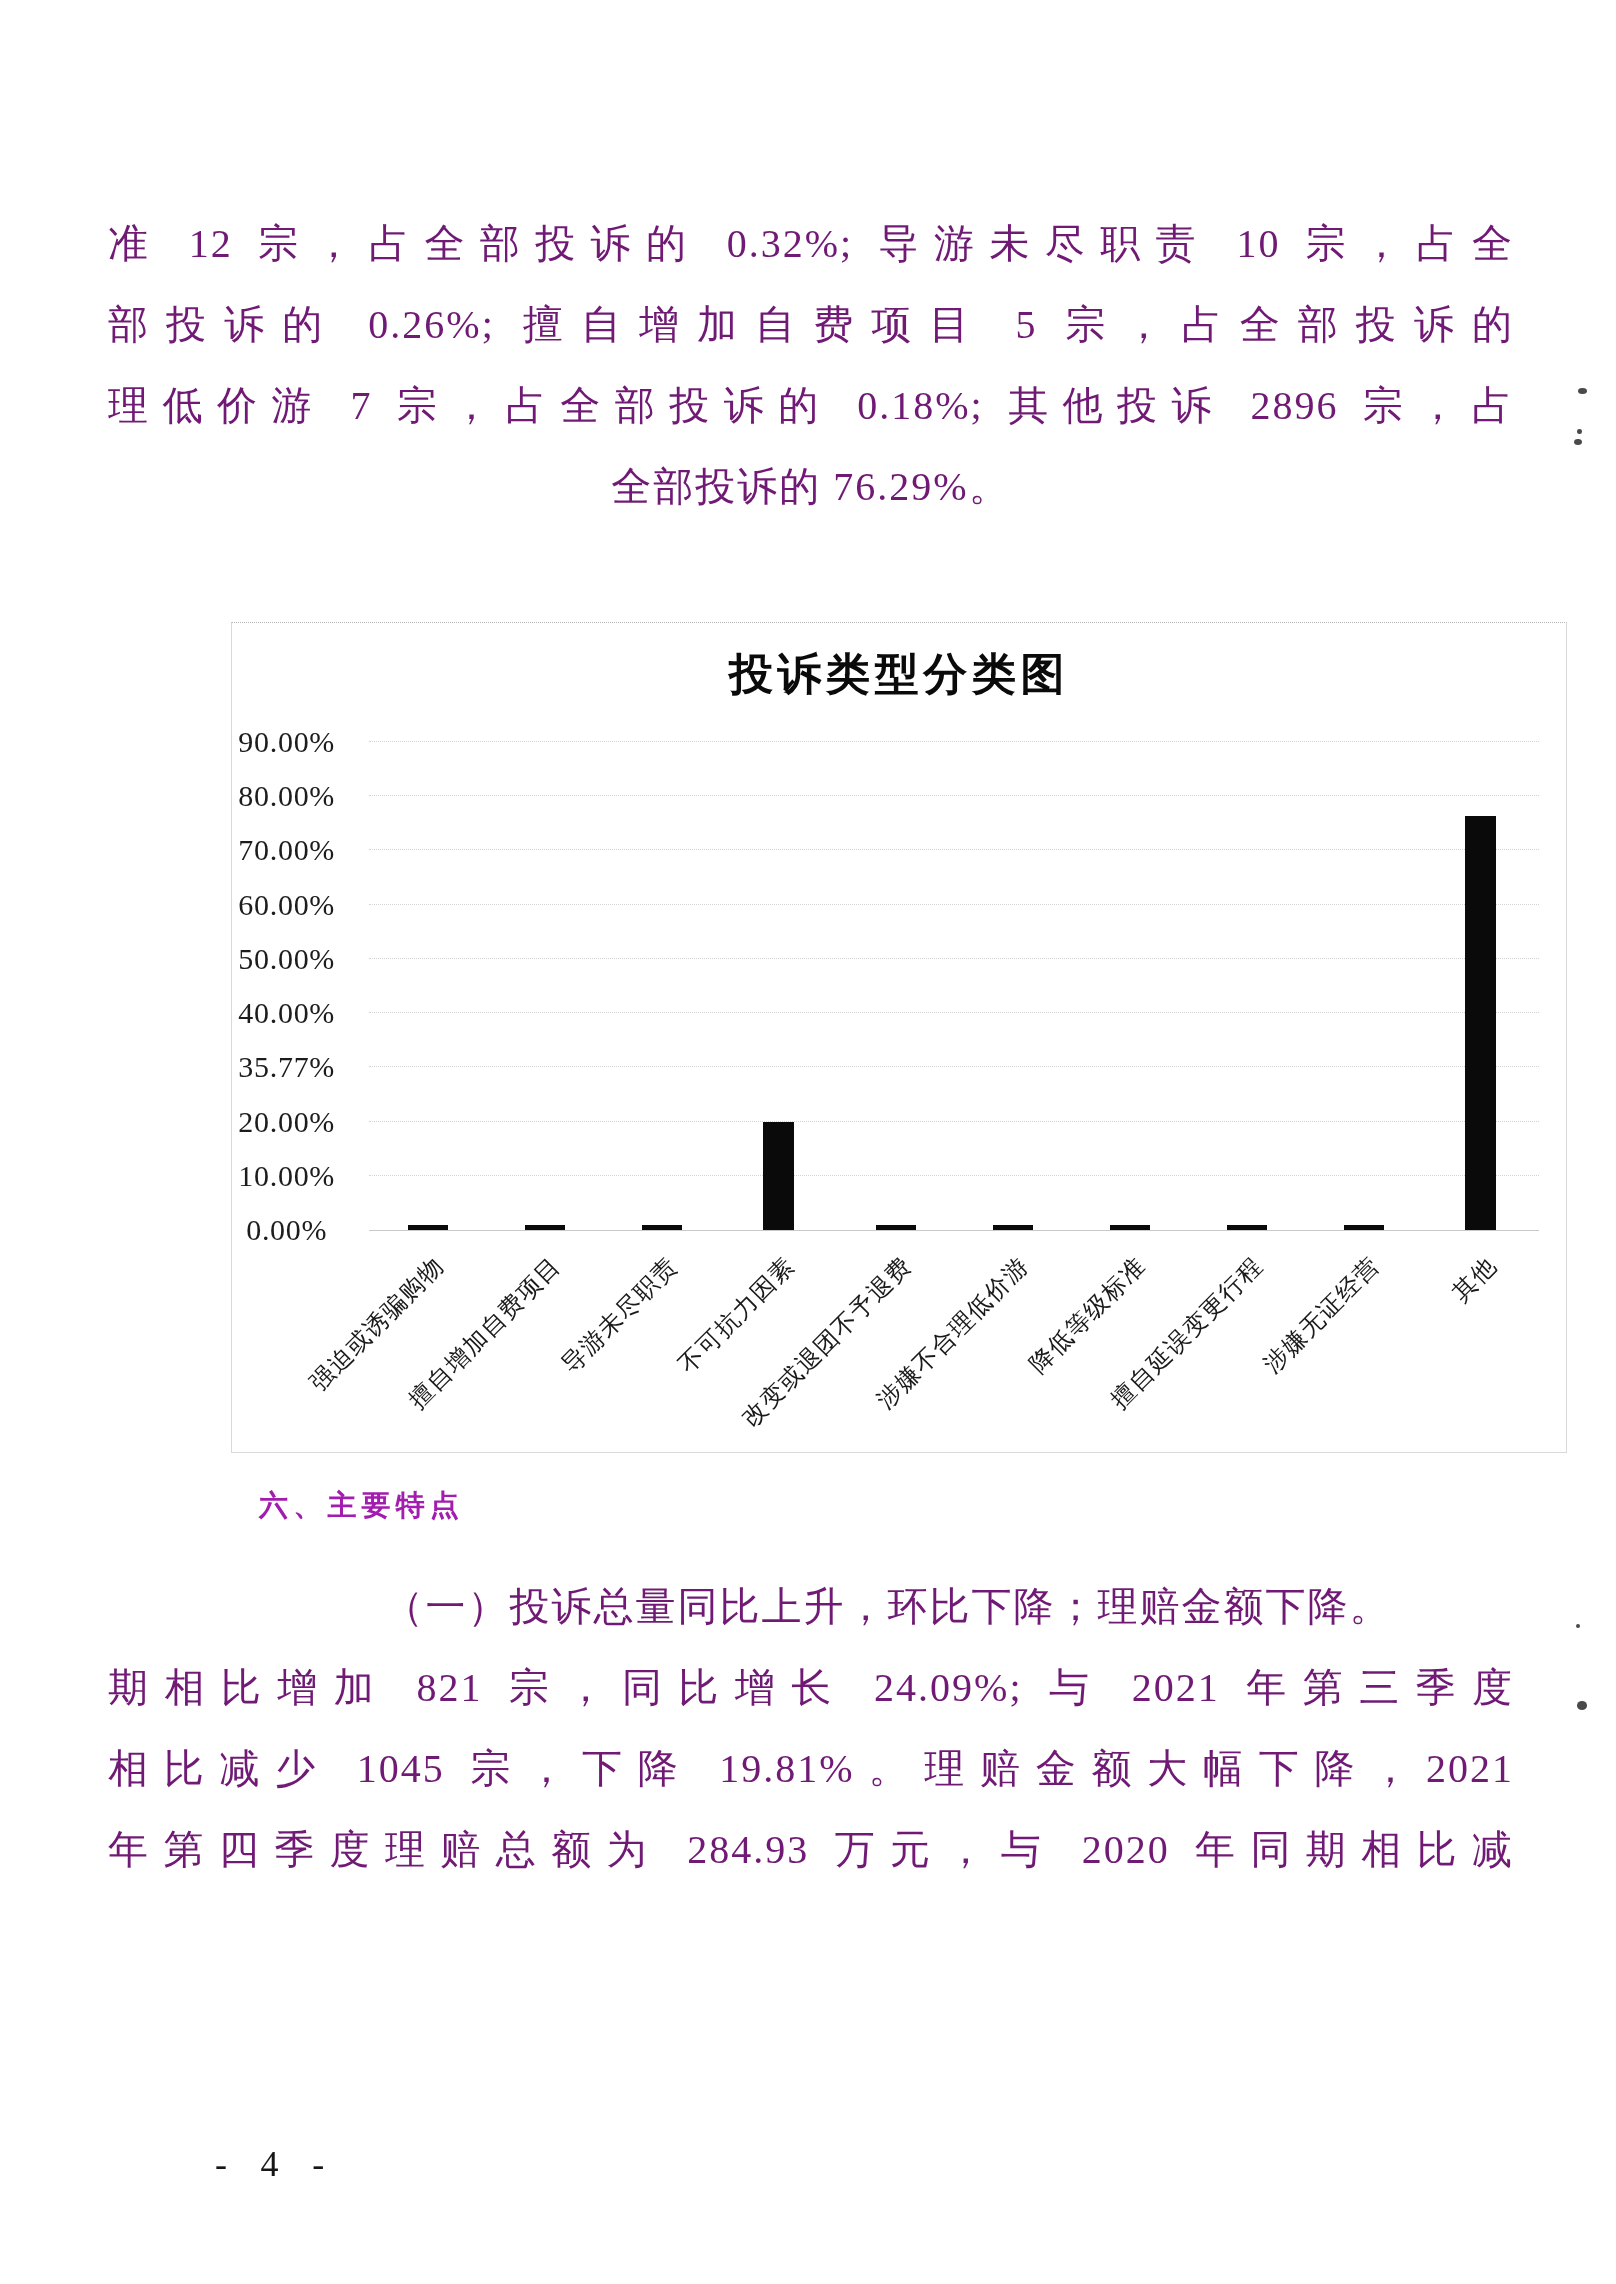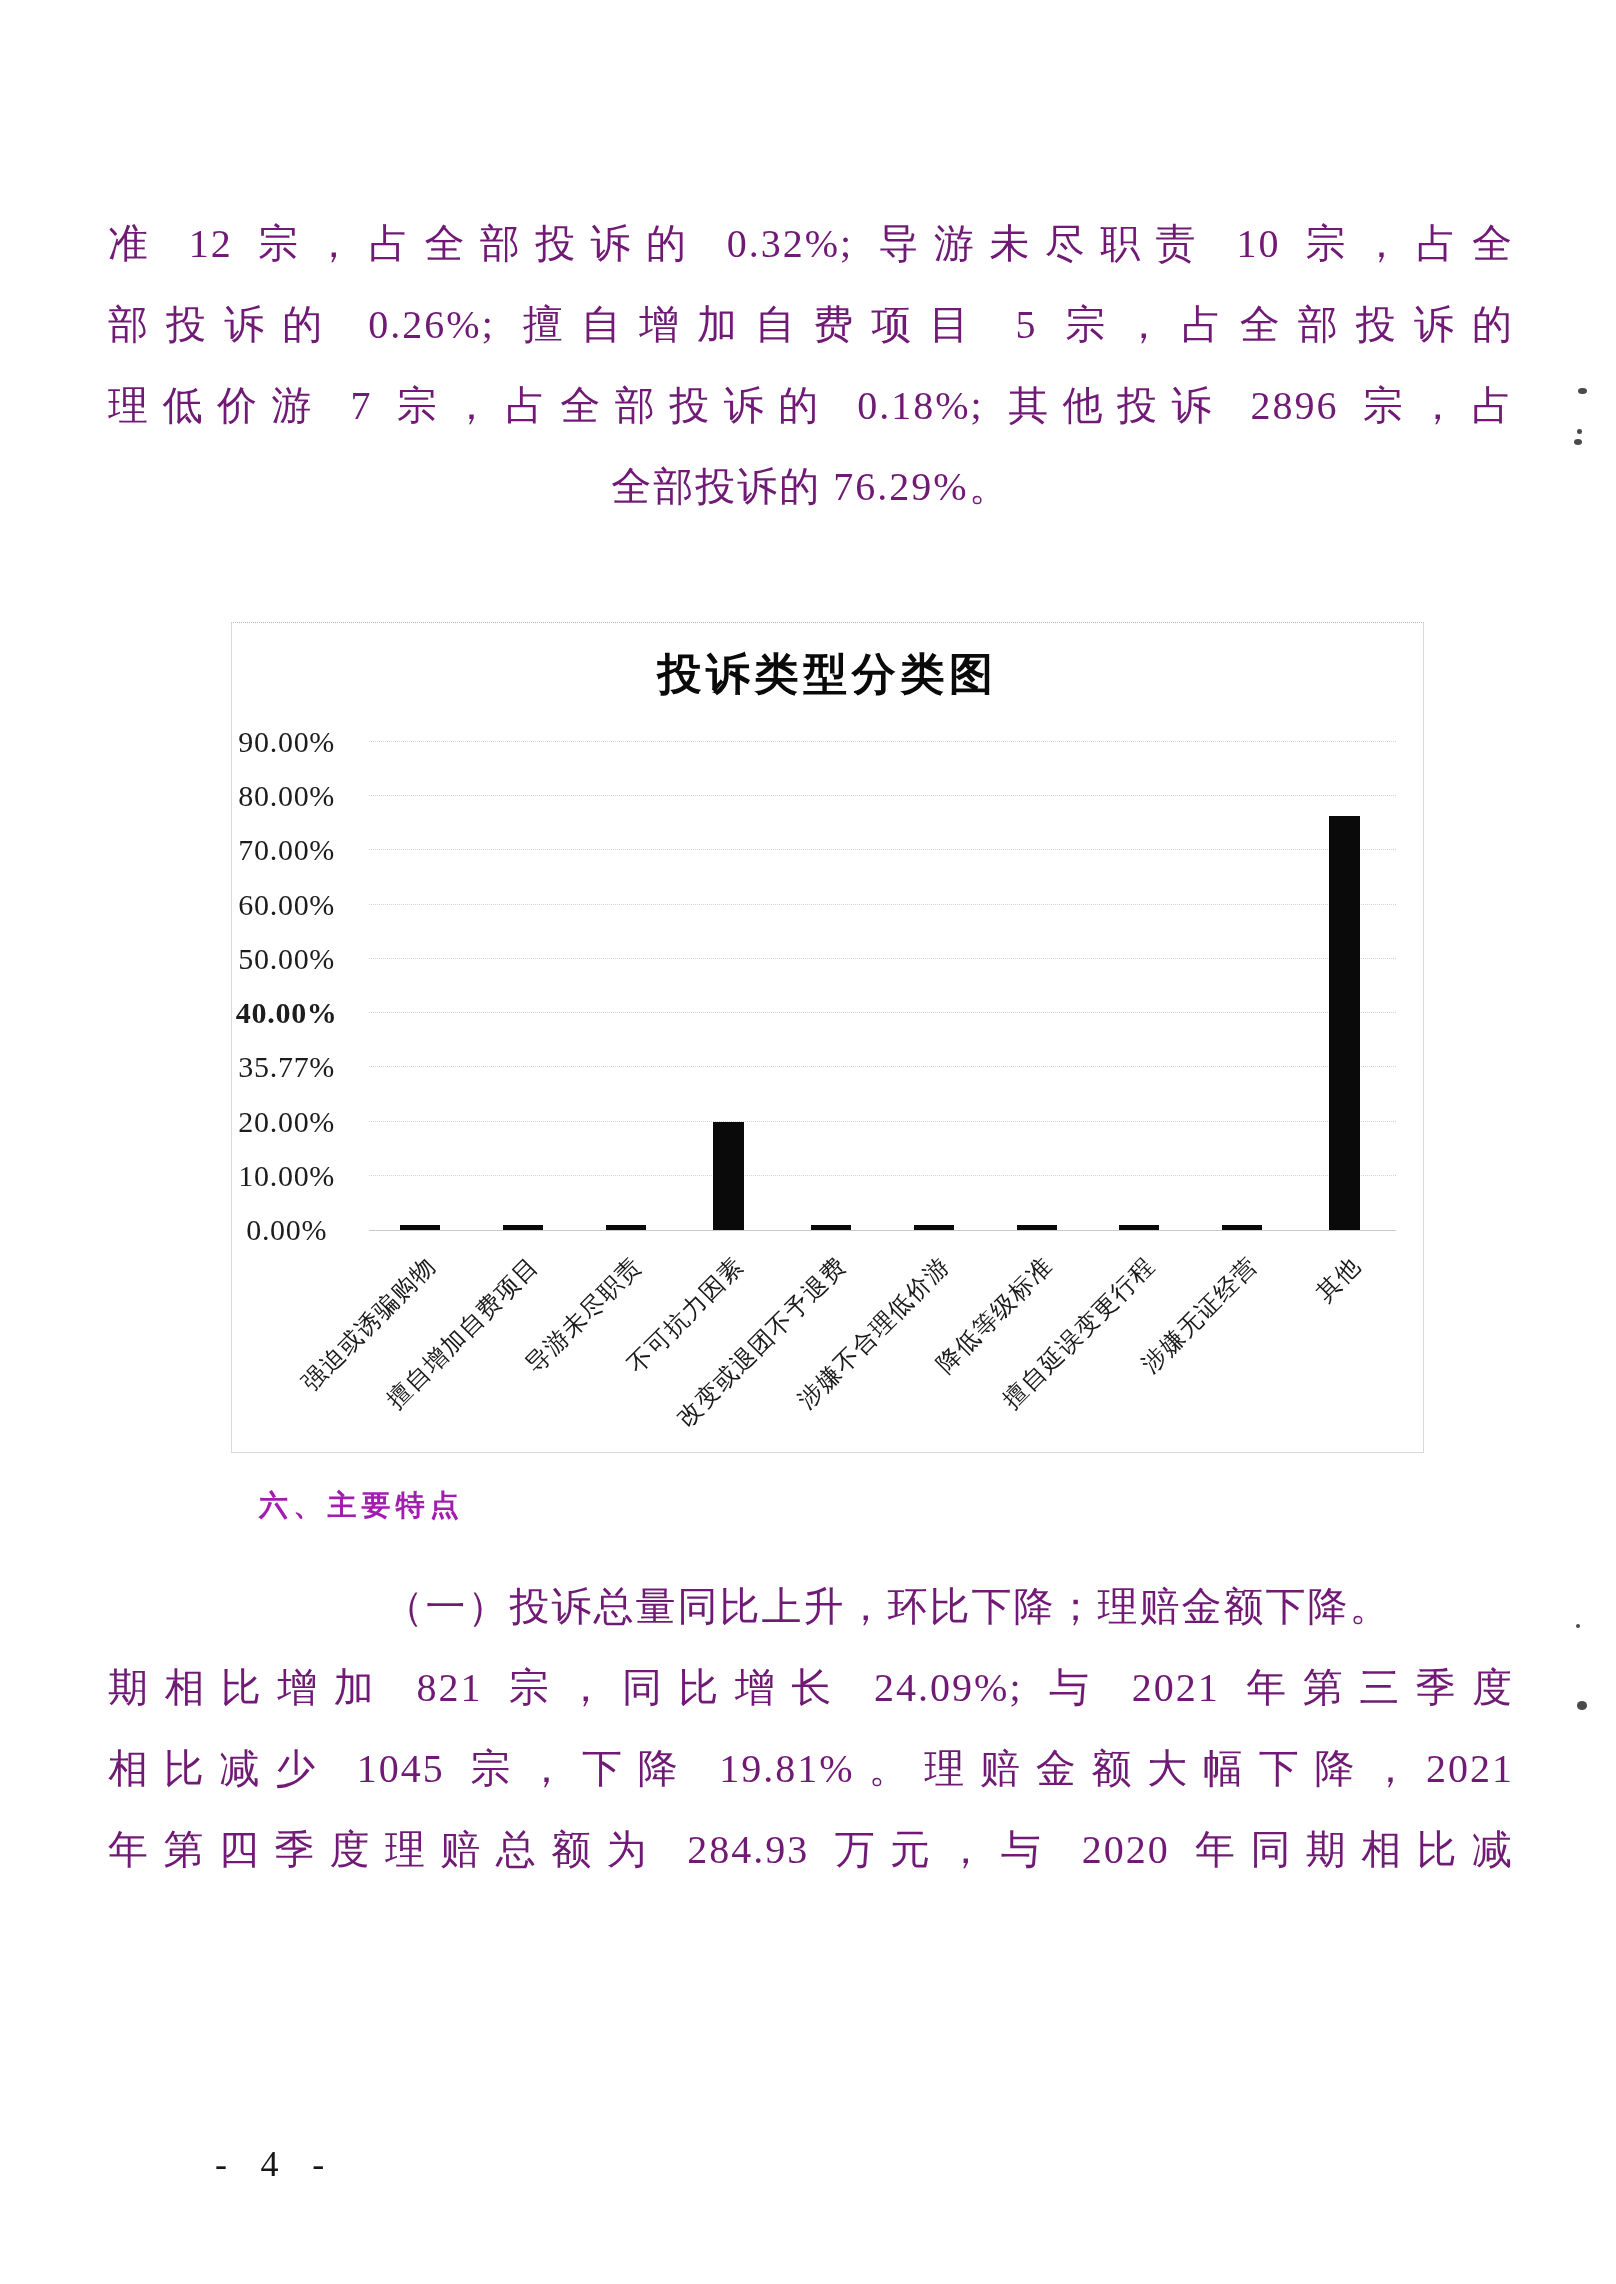--- a/index.html
+++ b/index.html
@@ -18,21 +18,21 @@
   .line.just { text-align:justify; text-align-last:justify; }
   .line.left { text-align:center; }
   .line.indent { text-indent:153px; }
   .section-heading {
     font-family:"Liberation Sans","DejaVu Sans",sans-serif;
     font-weight:700; font-size:29px; line-height:81px;
     letter-spacing:5.2px; margin:0 0 19.5px 0; text-indent:151px; color:#a21caf;
   }
   
   .chart {
-    position:absolute; left:231px; top:622px; width:1193px; height:831px;
+    position:absolute; left:231px; top:622px; width:1336px; height:831px;
     box-sizing:border-box; background:#fff;
     border:1.3px solid #d9d9d9; border-top:1.3px dotted #b5b5b5;
   }
   .chart-title {
     margin-top:22px; text-align:center;
     font-family:"Liberation Sans","DejaVu Sans",sans-serif;
     font-weight:700; font-size:44px; letter-spacing:4.6px; color:#0a0a0a;
   }
   .y-axis { position:absolute; left:0; top:119px; width:125px; height:488px; }
   .y-label {
@@ -73,21 +73,21 @@
   <div class="line left">全部投诉的 76.29%。</div>
 </div>
 
 <div class="chart">
   <div class="chart-title">投诉类型分类图</div>
   <div class="y-axis" id="y-axis">
       <div class="y-label" style="bottom: 0%;">0.00%</div>
       <div class="y-label" style="bottom: 11.1111%;">10.00%</div>
       <div class="y-label" style="bottom: 22.2222%;">20.00%</div>
       <div class="y-label" style="bottom: 33.3333%;">35.77%</div>
-      <div class="y-label" style="bottom: 44.4444%; font-weight: bold;">40.00%</div>
+      <div class="y-label" style="bottom: 44.4444%;">40.00%</div>
       <div class="y-label" style="bottom: 55.5556%;">50.00%</div>
       <div class="y-label" style="bottom: 66.6667%;">60.00%</div>
       <div class="y-label" style="bottom: 77.7778%;">70.00%</div>
       <div class="y-label" style="bottom: 88.8889%;">80.00%</div>
       <div class="y-label" style="bottom: 100%;">90.00%</div>
     </div>
   <div class="plot" id="plot">
       <div class="gridline" style="bottom: 11.1111%;"></div>
       <div class="gridline" style="bottom: 22.2222%;"></div>
       <div class="gridline" style="bottom: 33.3333%;"></div>

